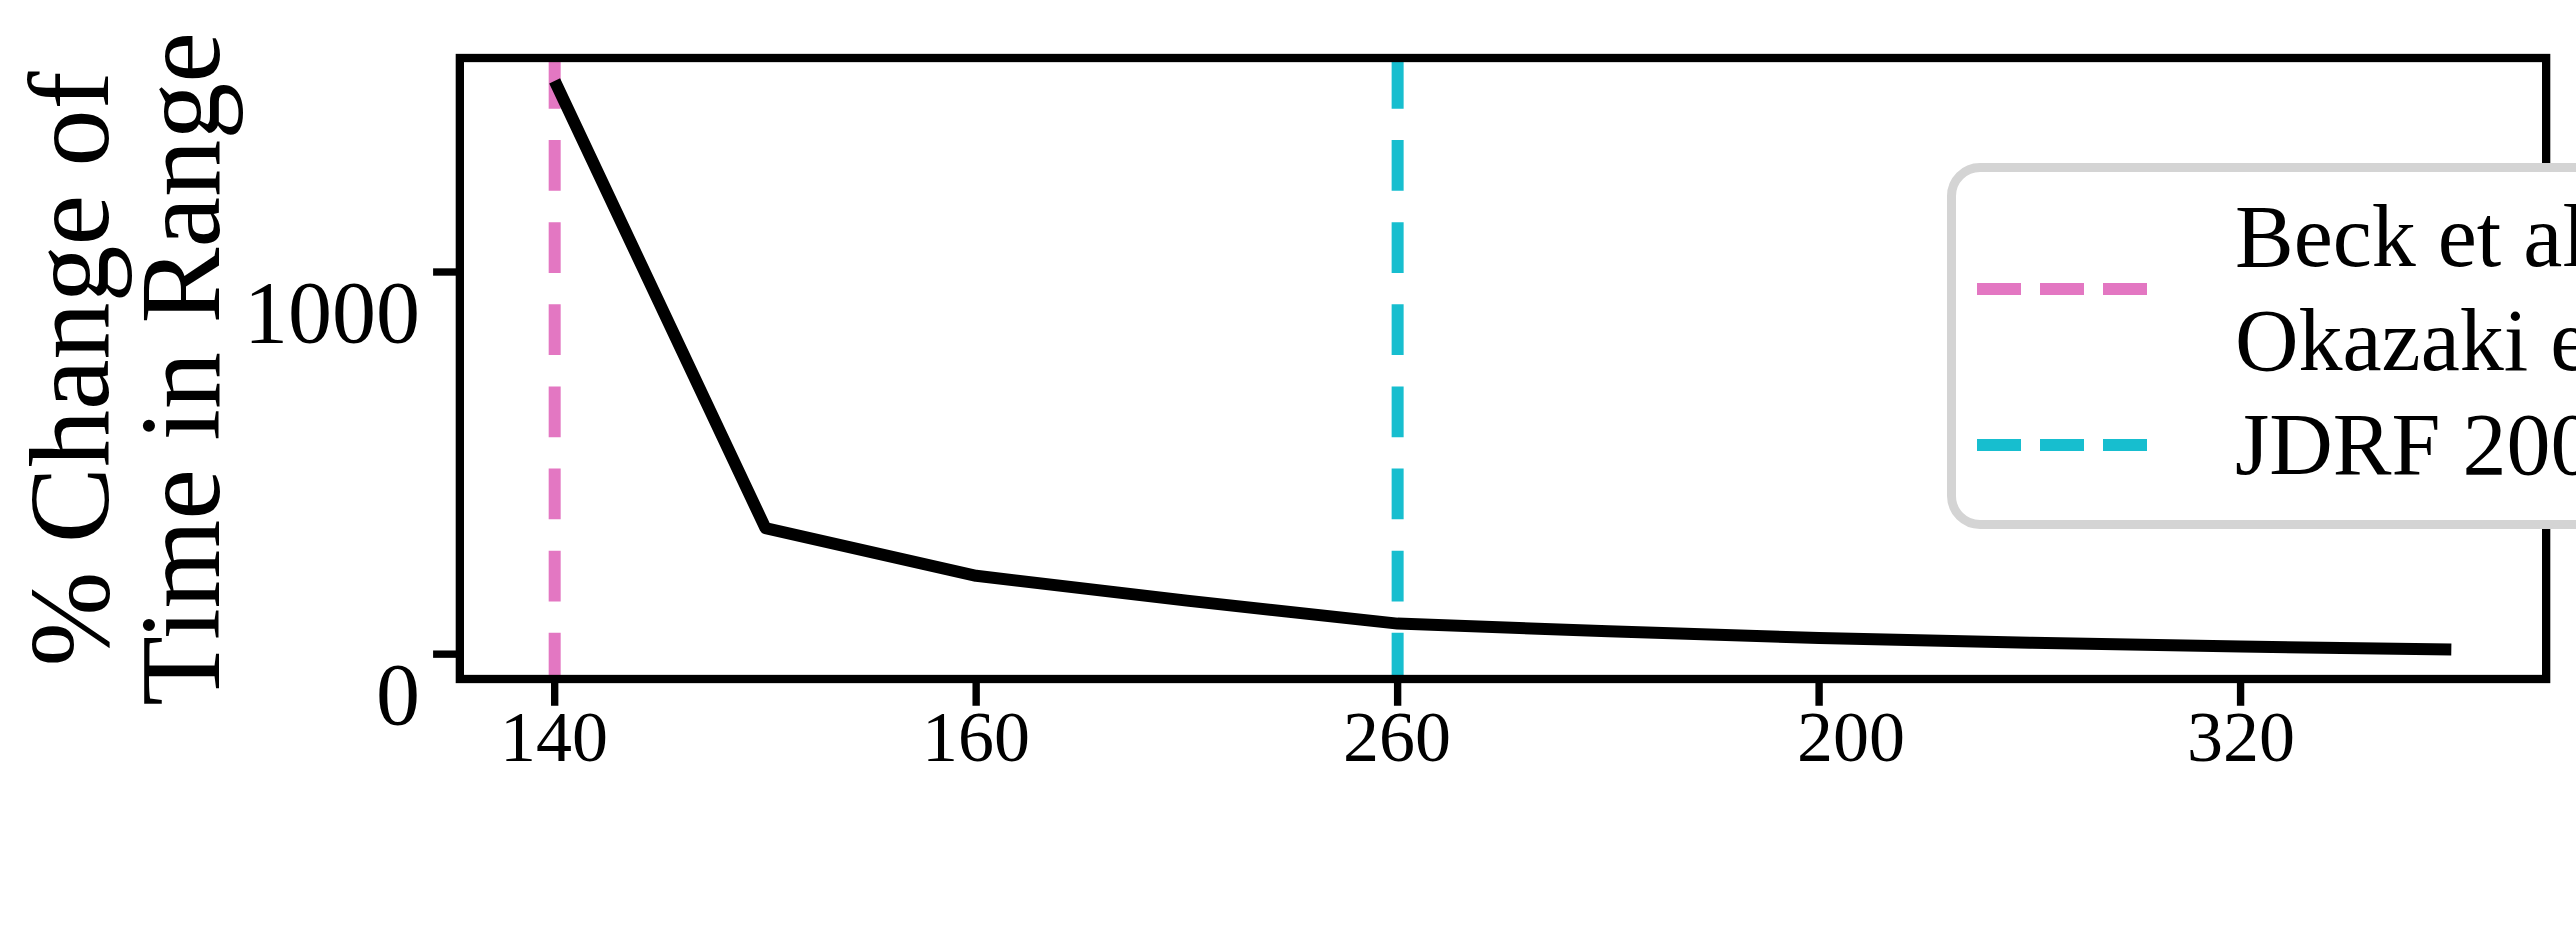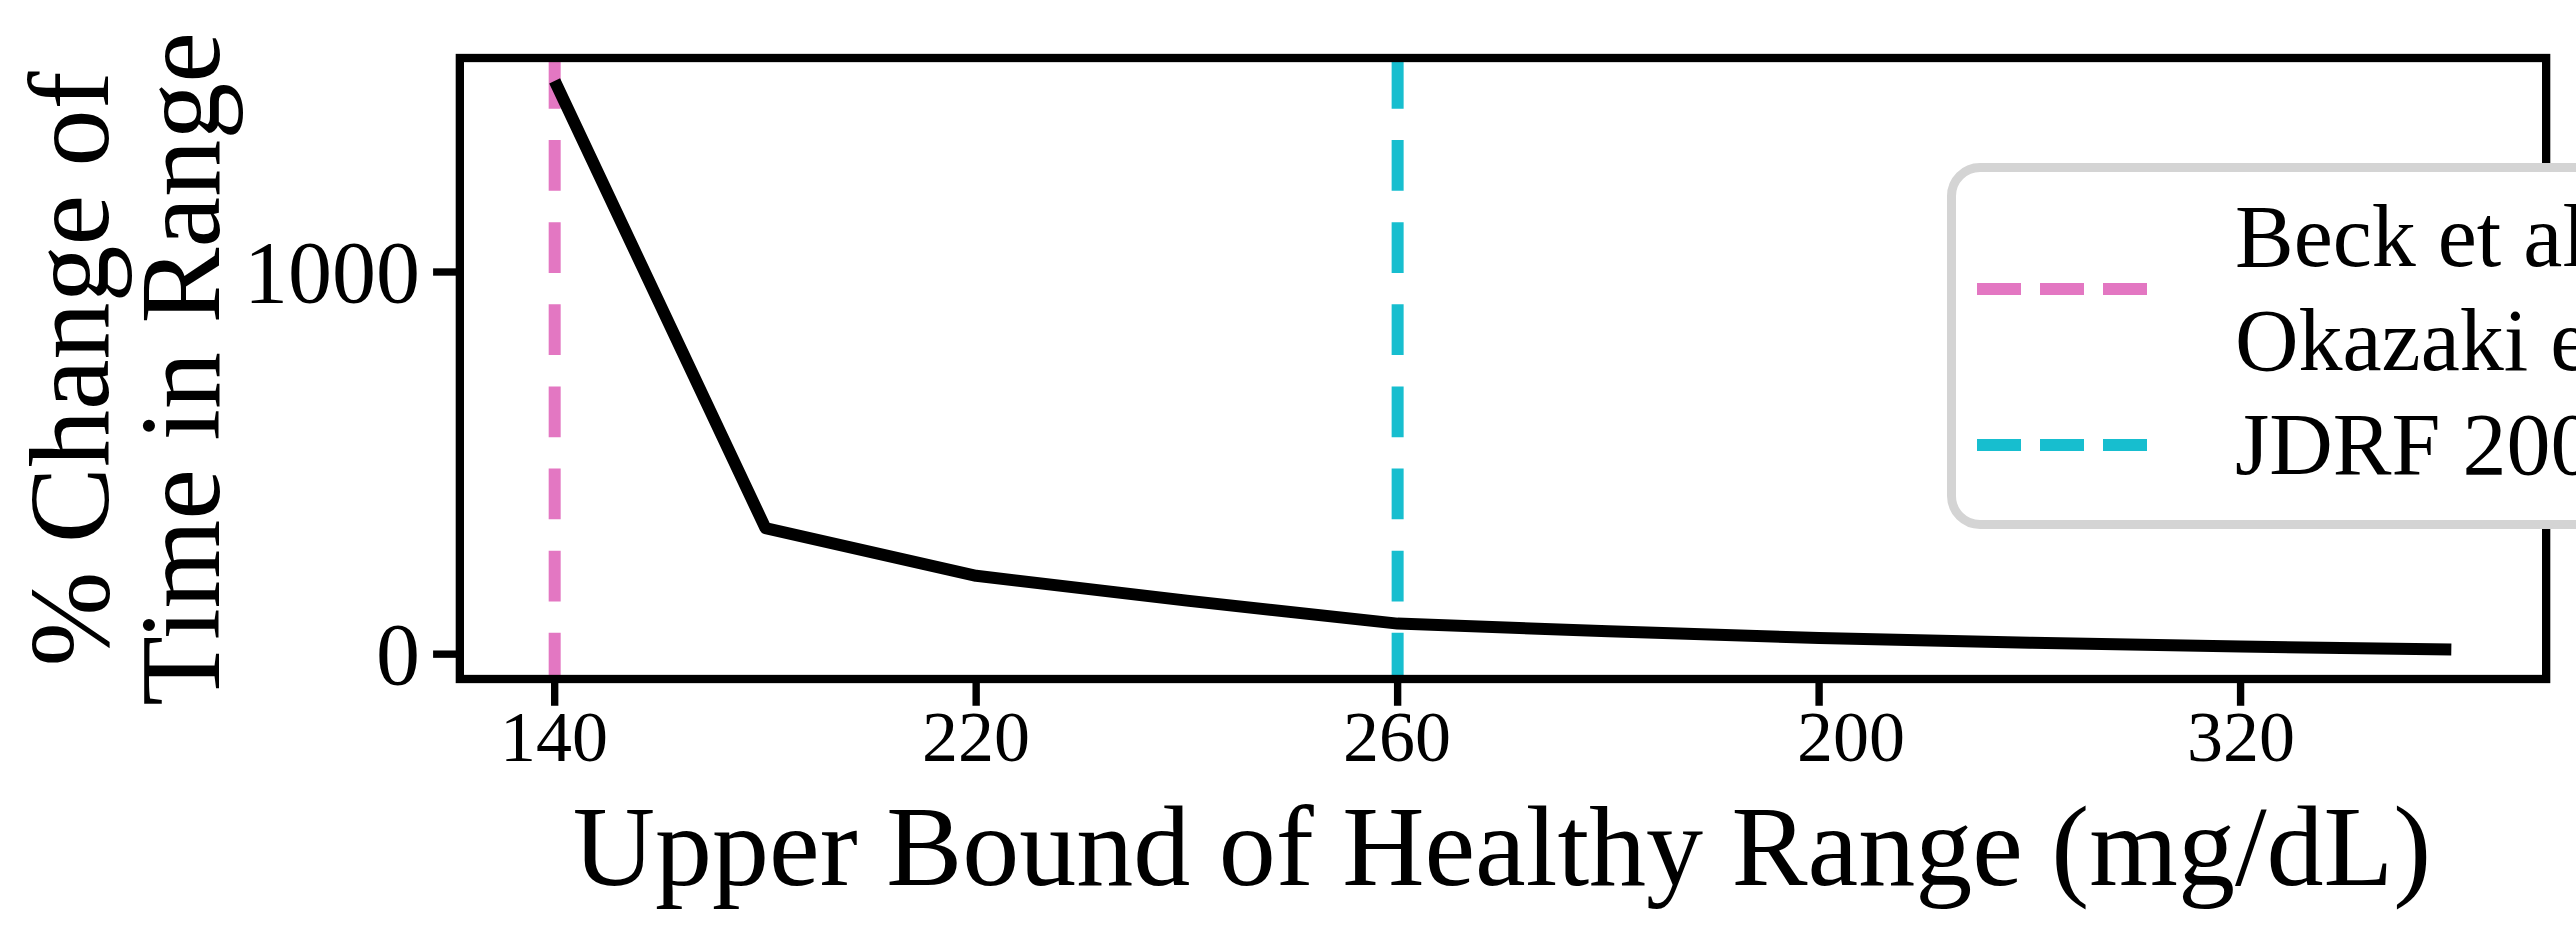--- a/index.html
+++ b/index.html
@@ -50,20 +50,21 @@
     transform: translateX(-50%);
     font-size: 72px;
     line-height: 88px;
   }
   .y-tick-label {
     position: absolute;
     left: 0; width: 420px;
     text-align: right;
     font-size: 88px;
     line-height: 88px;
+    margin-top: 40px;
   }
   .legend {
     position: absolute;
     left: 1488px; top: 105px;
     width: 1015px; height: 366px;
     box-sizing: border-box;
     background: #ffffff;
     border: 9.2px solid #d4d4d4;
     border-radius: 33px;
     padding: 13px 16.6px 0 21px;
@@ -120,26 +121,25 @@
         <div class="legend-sample" style="background: repeating-linear-gradient(to right, rgb(23, 190, 207) 0px, rgb(23, 190, 207) 44px, transparent 44px, transparent 63px);"></div>
         <div class="legend-label">
           <div>JDRF 2008, 2010</div>
         </div>
       </div>
     </div>
   </div>
 
   <div>
       <div class="x-tick-label" style="left: 554px;">140</div>
-      <div class="x-tick-label" style="left: 976px;">220</div>
+      <div class="x-tick-label" style="left: 976px;">160</div>
       <div class="x-tick-label" style="left: 1397px;">260</div>
       <div class="x-tick-label" style="left: 1819px; margin-left: 32px;">200</div>
       <div class="x-tick-label" style="left: 2241px;">320</div>
     </div>
   <div>
       <div class="y-tick-label" style="top: 611px;">0</div>
       <div class="y-tick-label" style="top: 229px;">1000</div>
     </div>
 
-  <div class="x-axis-label">Upper Bound of Healthy Range (mg/dL)</div>
 
 </div>
 
 
 </body></html>

